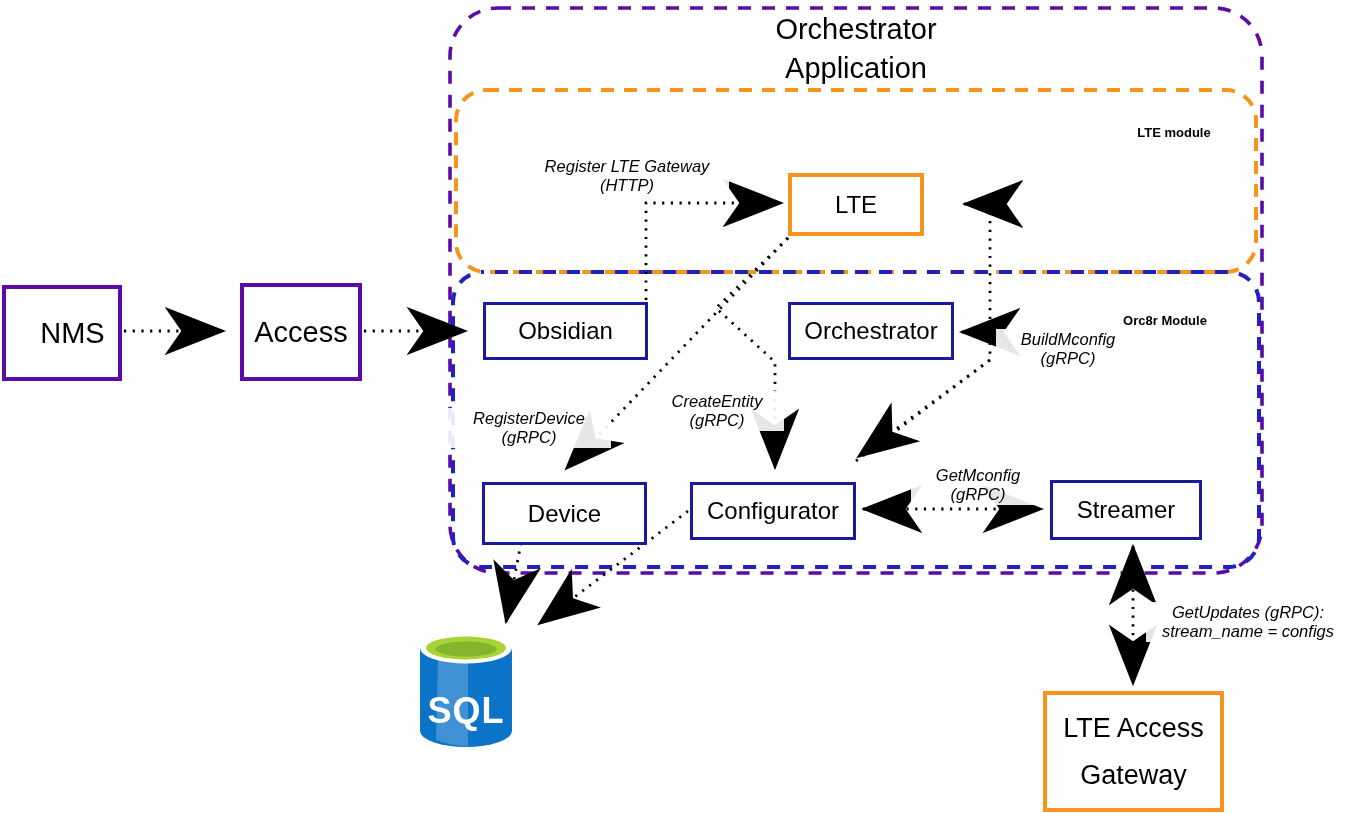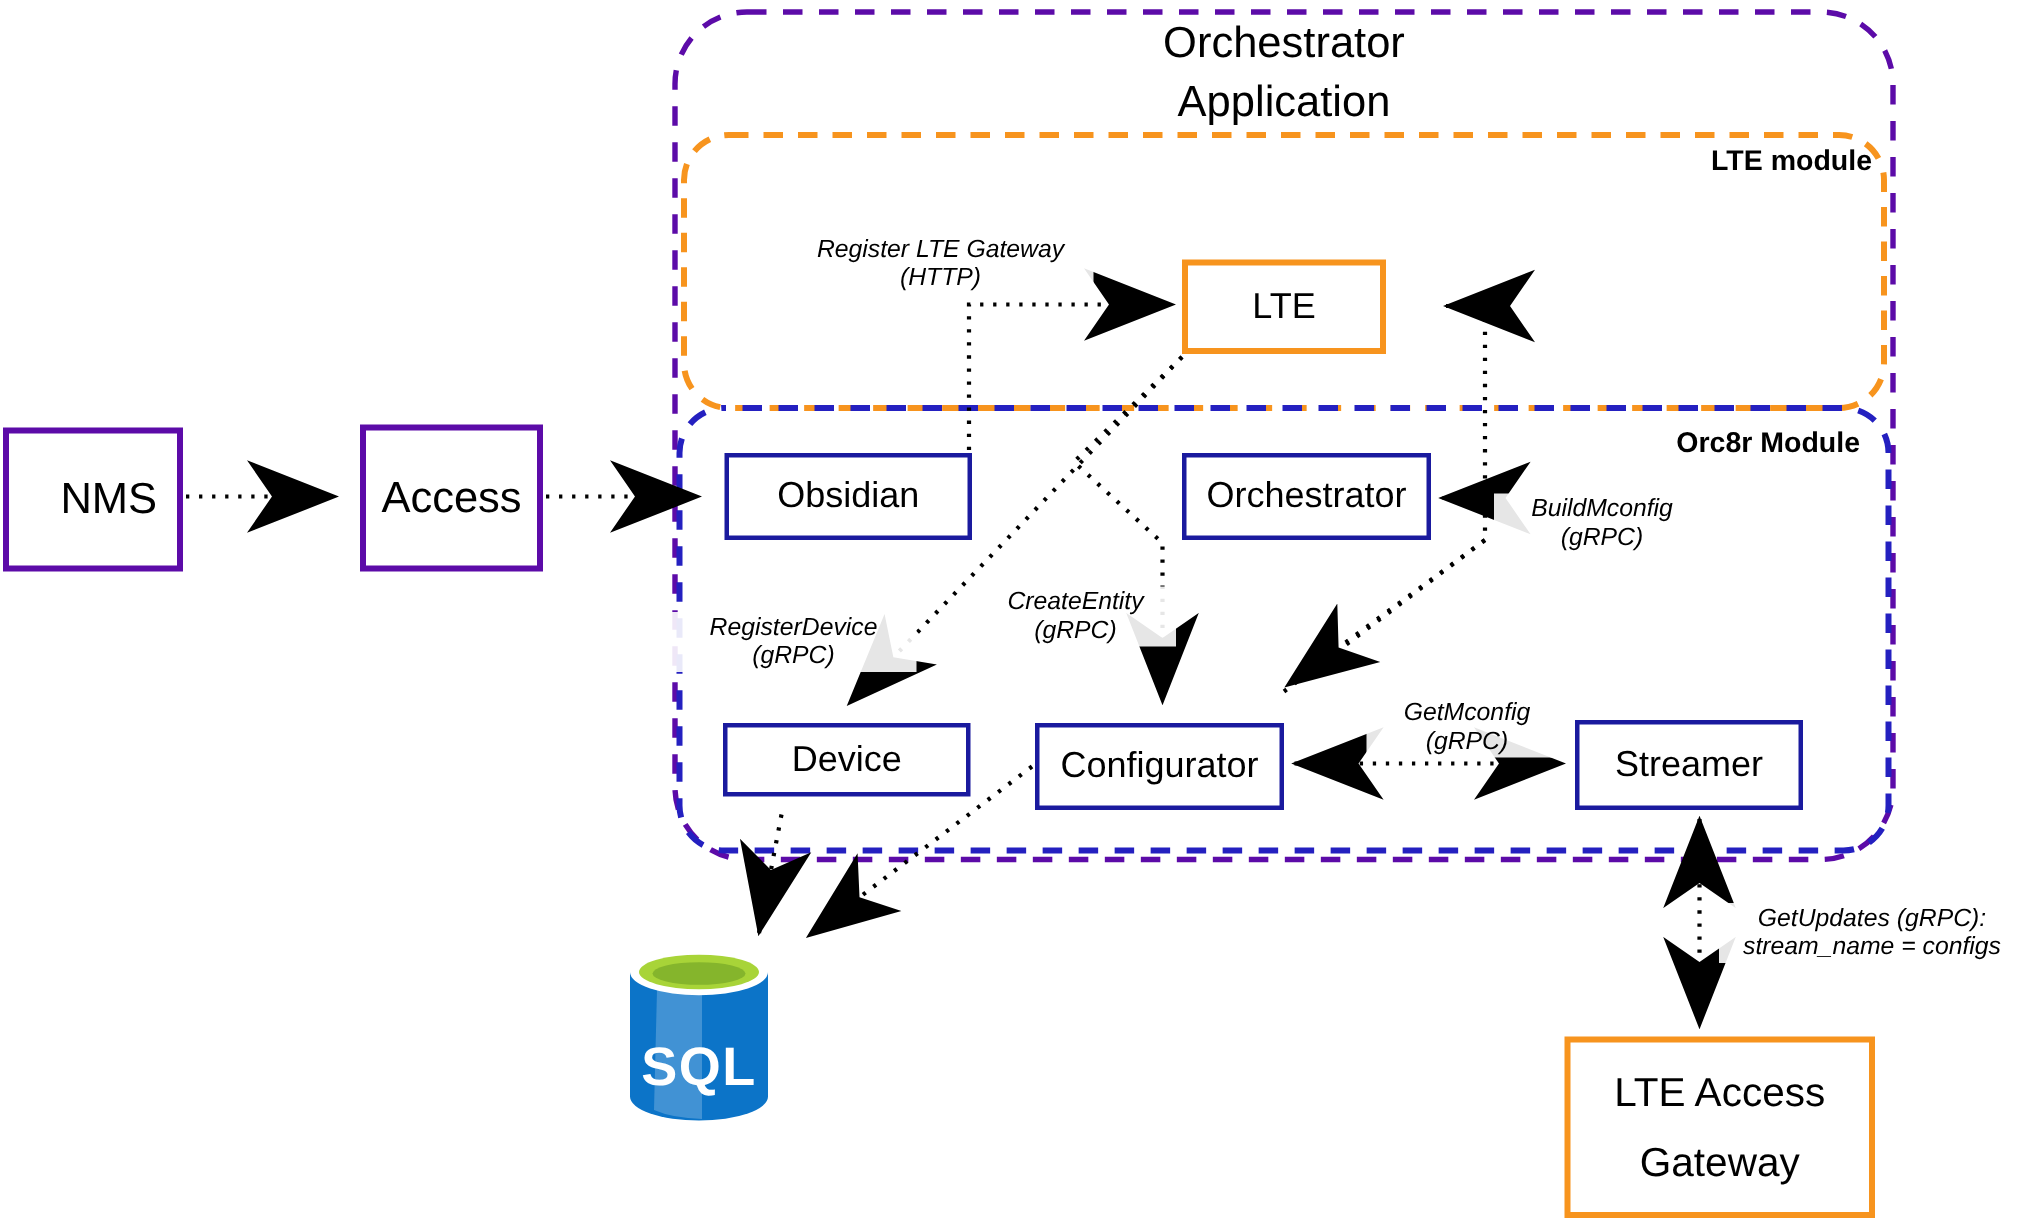--- a/index.html
+++ b/index.html
@@ -14,21 +14,21 @@
   }
   .purple-box{border:4px solid #5C0BA8;font-size:29px;}
   .navy-box{border:3px solid #1A1A9E;font-size:24px;}
   .orange-box{border:4px solid #F7941E;font-size:24px;}
   .gateway-box{border:4px solid #F7941E;font-size:27px;line-height:47px;flex-direction:column;}
   .edge-label{
     position:absolute;font-style:italic;font-size:16.5px;line-height:19px;
     text-align:center;background:rgba(255,255,255,0.9);padding:1px 2px;
   }
   .module-label{
-    position:absolute;font-weight:bold;font-size:19px;text-align:right;
+    position:absolute;font-weight:bold;font-size:13px;text-align:center;margin-top:28px;
   }
   .title{
     position:absolute;left:656px;top:10px;width:400px;text-align:center;
     font-size:29px;line-height:39px;
   }
   .sql-label{
     position:absolute;left:420px;top:690px;width:92px;text-align:center;
     color:#ffffff;font-weight:bold;font-size:36px;letter-spacing:1px;
   }
   .line{display:block;}
@@ -81,24 +81,24 @@
   </div>
 
   <div class="module-label" style="left:1100px;top:97px;width:148px;">LTE module</div>
   <div class="module-label" style="left:1090px;top:285px;width:150px;">Orc8r Module</div>
 
   <div class="node purple-box" style="left:2px;top:285px;width:120px;height:96px;padding-left:21px;">NMS</div>
   <div class="node purple-box" style="left:240px;top:283px;width:122px;height:98px;">Access</div>
   <div class="node orange-box" style="left:788px;top:173px;width:136px;height:63px;">LTE</div>
   <div class="node navy-box" style="left:483px;top:302px;width:165px;height:58px;">Obsidian</div>
   <div class="node navy-box" style="left:788px;top:302px;width:166px;height:58px;">Orchestrator</div>
-  <div class="node navy-box" style="left:482px;top:482px;width:165px;height:49px;">Device</div>
+  <div class="node navy-box" style="left:482px;top:482px;width:165px;height:63px;">Device</div>
   <div class="node navy-box" style="left:690px;top:482px;width:166px;height:58px;">Configurator</div>
   <div class="node navy-box" style="left:1050px;top:480px;width:152px;height:60px;">Streamer</div>
-  <div class="node gateway-box" style="left:1043px;top:691px;width:207px;height:121px;">
+  <div class="node gateway-box" style="left:1043px;top:691px;width:181px;height:121px;">
     <span class="line">LTE Access</span>
     <span class="line">Gateway</span>
   </div>
 
   <div class="sql-label">SQL</div>
 
   <div class="edge-label" style="left:525px;top:156px;width:200px;">
     <span class="line">Register LTE Gateway</span>
     <span class="line">(HTTP)</span>
   </div>

